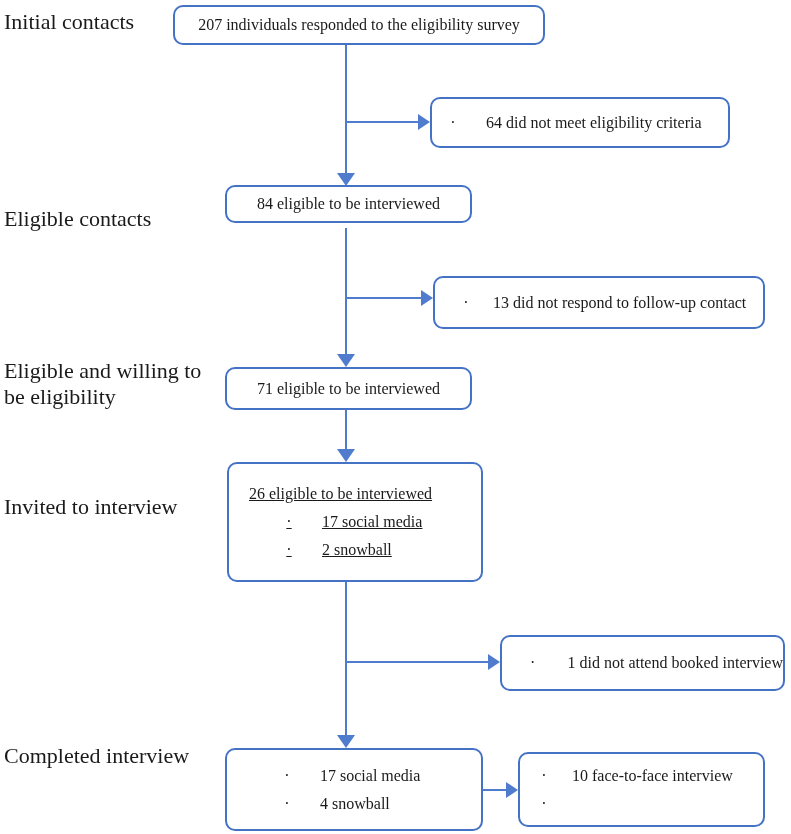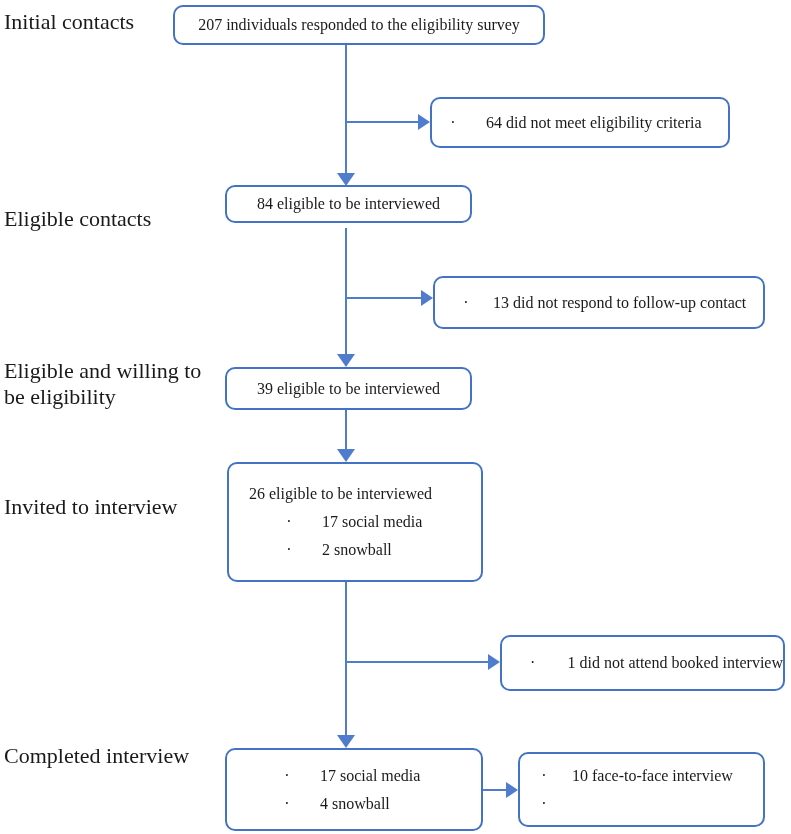--- a/index.html
+++ b/index.html
@@ -78,24 +78,24 @@
   <div class="fbox center" style="left:225px;top:185px;width:247px;height:38px;">
     <span>84 eligible to be interviewed</span>
   </div>
 
   <div class="fbox bullet-row" style="left:433px;top:276px;width:332px;height:53px;padding-left:26px;">
     <span class="bullet">·</span>
     <span style="margin-left:22px;">13 did not respond to follow-up contact</span>
   </div>
 
   <div class="fbox center" style="left:225px;top:367px;width:247px;height:43px;">
-    <span>39 eligible to be interviewed</span>
+    <span>71 eligible to be interviewed</span>
   </div>
 
-  <div class="fbox stack" style="left:227px;top:462px;width:256px;height:120px;padding-left:20px;">
+  <div class="fbox stack" style="left:227px;top:462px;width:256px;height:120px;padding-left:20px;text-decoration:underline;">
     <div class="heading-line">26 eligible to be interviewed</div>
     <div class="item-line" style="padding-left:35px;">
       <span class="bullet">·</span>
       <span style="margin-left:28px;">17 social media</span>
     </div>
     <div class="item-line" style="padding-left:35px;">
       <span class="bullet">·</span>
       <span style="margin-left:28px;">2 snowball</span>
     </div>
   </div>

